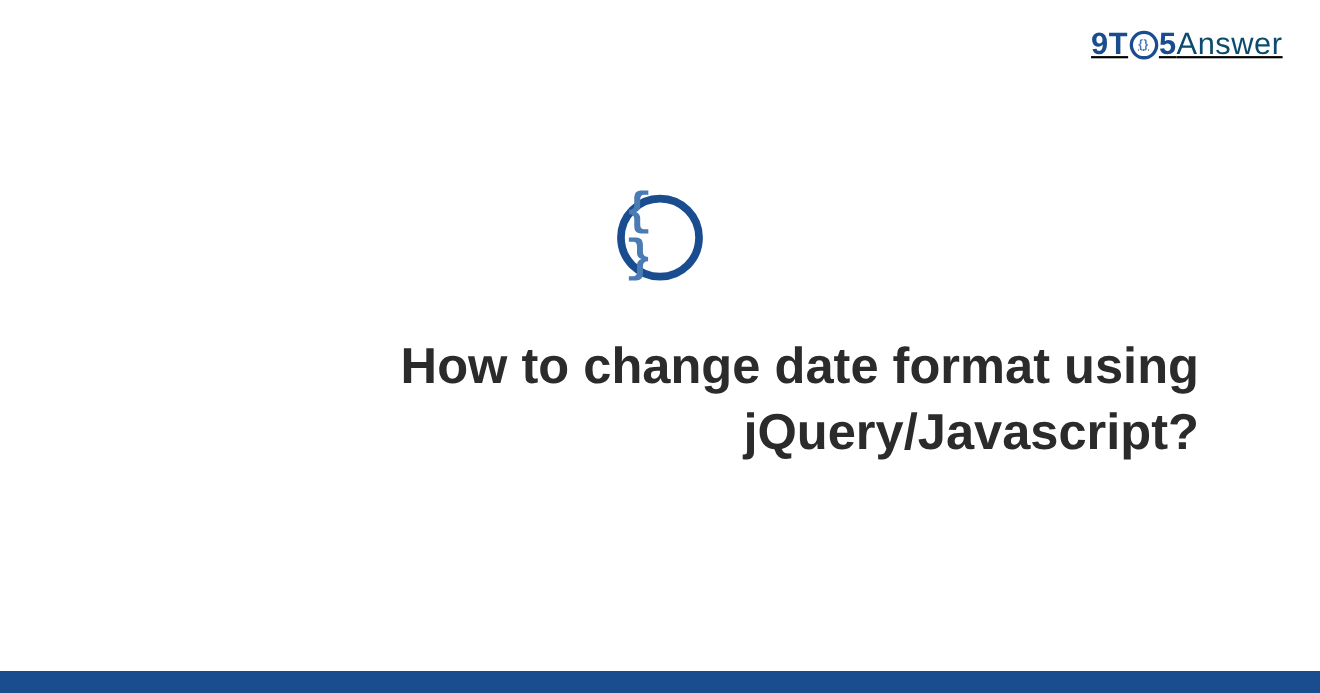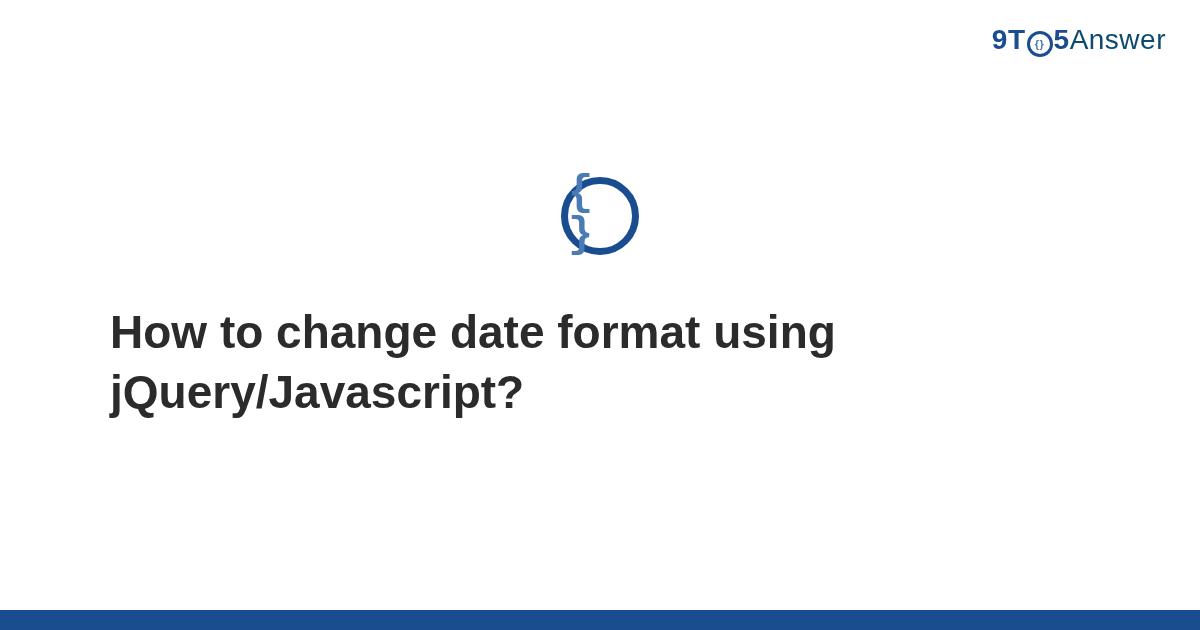--- a/index.html
+++ b/index.html
@@ -13,24 +13,25 @@
       font-family: Arial, Helvetica, sans-serif;
       background: #ffffff;
       position: relative;
       overflow: hidden;
     }
     .header {
       position: absolute;
       top: 24px;
       right: 34px;
       display: flex;
-      align-items: flex-end;
+      align-items: center;
       font-size: 28px;
       font-weight: 600;
       letter-spacing: 0.5px;
+      text-decoration: underline;
     }
     .logo-9t {
       color: #1a4d8f;
     }
     .logo-o-wrap {
       display: inline-flex;
       align-items: center;
       justify-content: center;
       position: relative;
       margin: 0 1px;
@@ -89,21 +90,21 @@
       letter-spacing: 4px;
       line-height: 1;
       font-family: 'Courier New', monospace;
       position: relative;
       top: -2px;
     }
     .title {
       font-size: 46px;
       font-weight: 700;
       color: #2b2b2b;
-      text-align: left;
+      text-align: right;
       line-height: 1.3;
       max-width: 980px;
     }
     .footer-bar {
       position: absolute;
       bottom: 0;
       left: 0;
       width: 100%;
       height: 20px;
       background: #1a4d8f;

